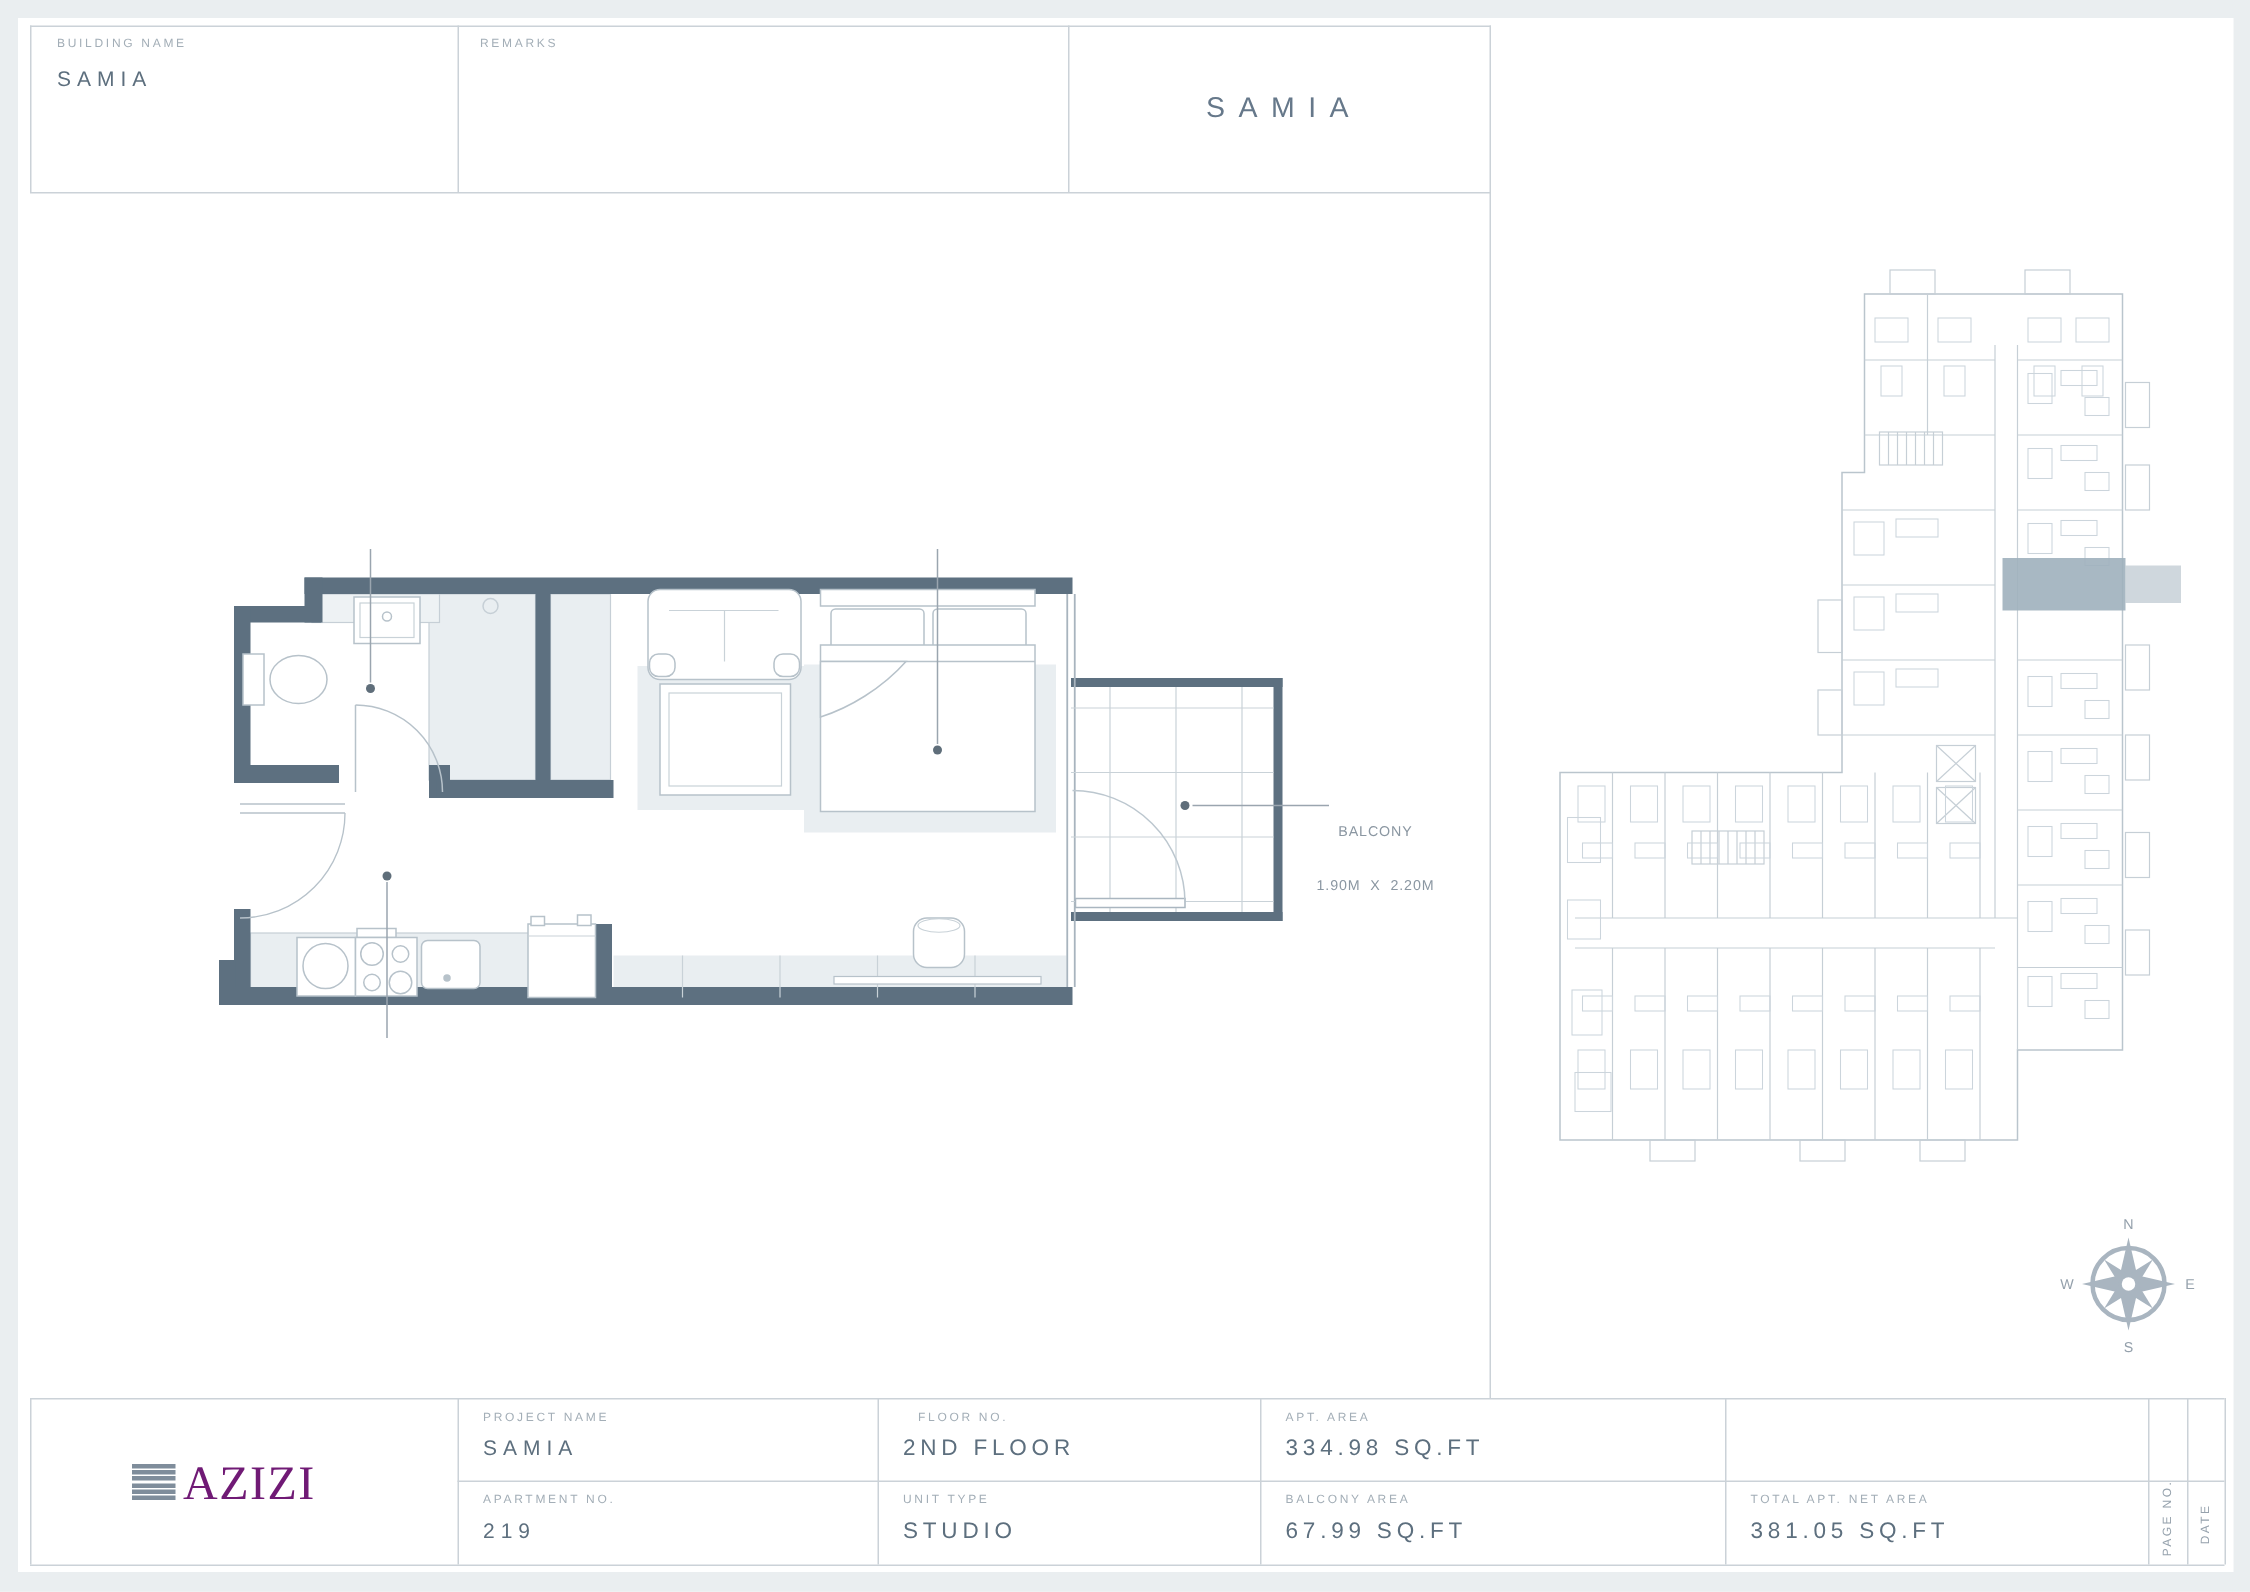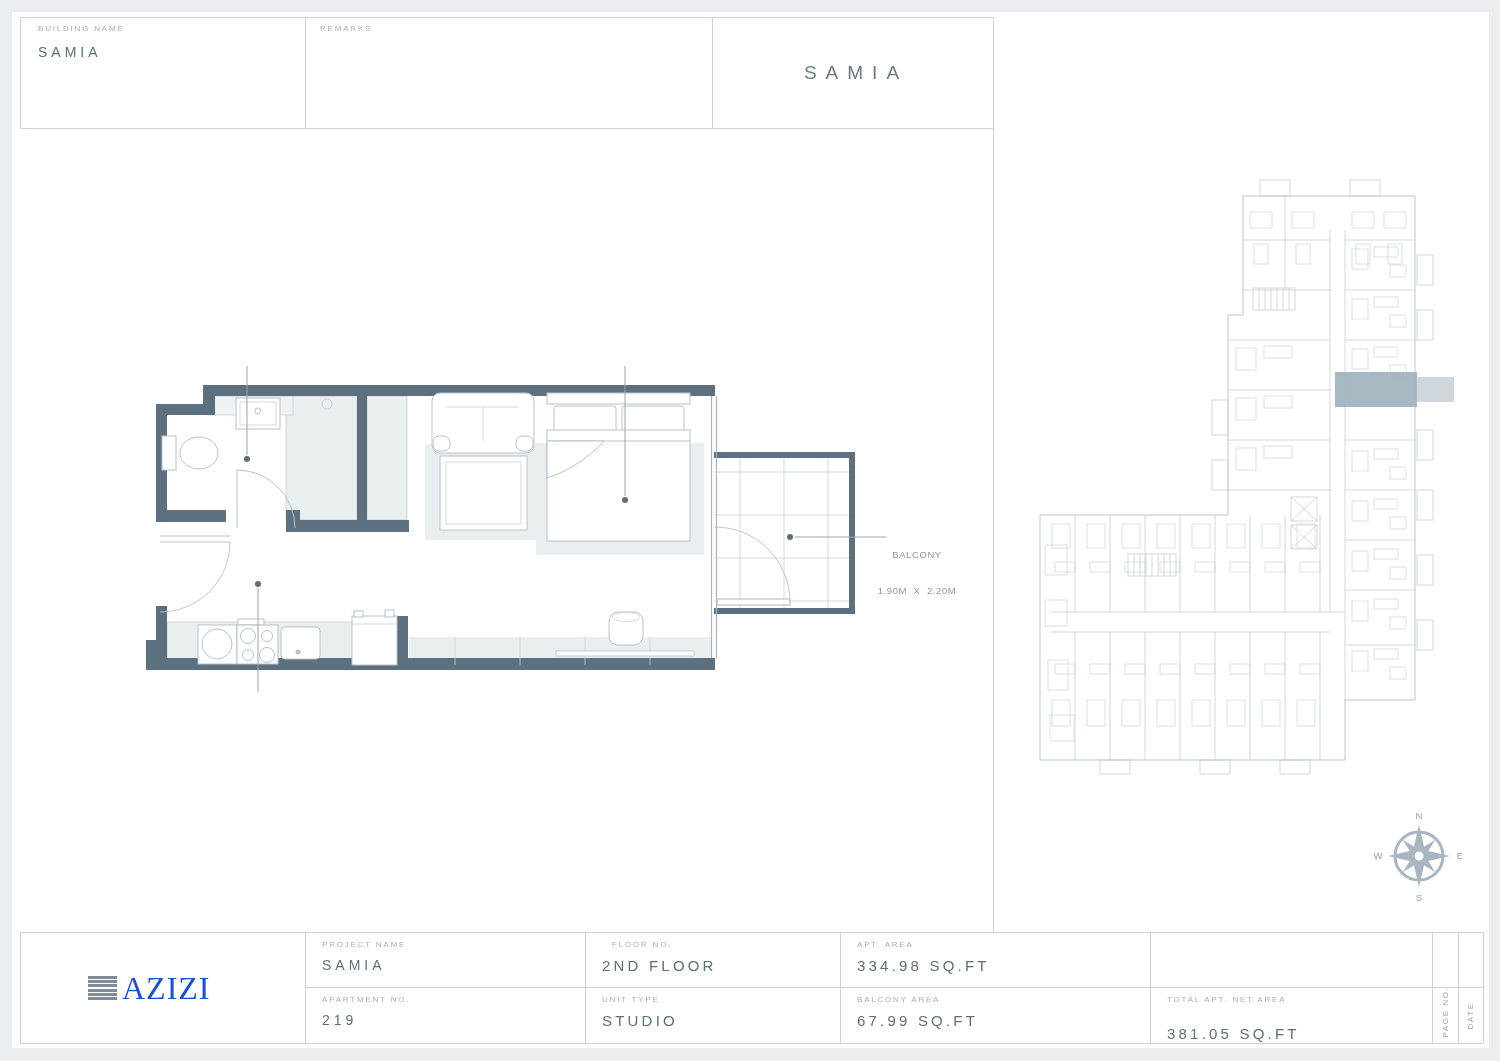--- a/index.html
+++ b/index.html
@@ -14,21 +14,21 @@
   .val.small{font-size:14px;letter-spacing:4px;}
   .sheet-title{position:absolute;font-size:19px;letter-spacing:9px;color:#66788a;white-space:nowrap;
                transform:translateX(-50%);}
   .room-label{position:absolute;transform:translateX(-50%);text-align:center;font-size:9.5px;
               color:#8b97a2;letter-spacing:.6px;line-height:12px;white-space:pre;}
   .rot-label{position:absolute;font-size:8px;letter-spacing:1.6px;color:#96a2ad;white-space:nowrap;
              transform:translate(-50%,-50%) rotate(-90deg);}
   .logo{position:absolute;left:88px;top:972px;display:flex;align-items:center;}
   .logo-bars{display:flex;flex-direction:column;justify-content:space-between;width:29px;height:25px;margin-right:5px;}
   .logo-bars span{display:block;height:3px;background:#7f8d9b;}
-  .logo-text{font-family:"Liberation Serif",serif;font-size:32px;color:#1d4ed8;letter-spacing:1px;line-height:1;}
+  .logo-text{font-family:"Liberation Serif",serif;font-size:32px;color:#701a75;letter-spacing:1px;line-height:1;}
   svg.overlay{position:absolute;left:0;top:0;}
   .plan-stroke{stroke:#b7c2ca;fill:#ffffff;stroke-width:1;}
   .plan-thin{stroke:#c9d2d8;stroke-width:.8;fill:none;}
   .kp{stroke:#bac5cd;stroke-width:1;fill:none;}
   .kp2{stroke:#c6cfd6;stroke-width:.8;fill:none;}
 </style>
 </head>
 <body>
 
 <div class="page">
@@ -399,17 +399,17 @@
   <div class="val" style="left:602px;top:957px;">2ND FLOOR</div>
   <div class="lbl" style="left:602px;top:995px;">UNIT TYPE</div>
   <div class="val" style="left:602px;top:1012px;">STUDIO</div>
 
   <div class="lbl" style="left:857px;top:940px;">APT. AREA</div>
   <div class="val" style="left:857px;top:957px;">334.98 SQ.FT</div>
   <div class="lbl" style="left:857px;top:995px;">BALCONY AREA</div>
   <div class="val" style="left:857px;top:1012px;">67.99 SQ.FT</div>
 
   <div class="lbl" style="left:1167px;top:995px;">TOTAL APT. NET AREA</div>
-  <div class="val" style="left:1167px;top:1012px;margin-top:13px;">381.05 SQ.FT</div>
+  <div class="val" style="left:1167px;top:1012px;">381.05 SQ.FT</div>
 
   <div class="rot-label" style="left:1445px;top:1012px;">PAGE NO.</div>
   <div class="rot-label" style="left:1470px;top:1016px;">DATE</div>
 </div>
 
 </body></html>

